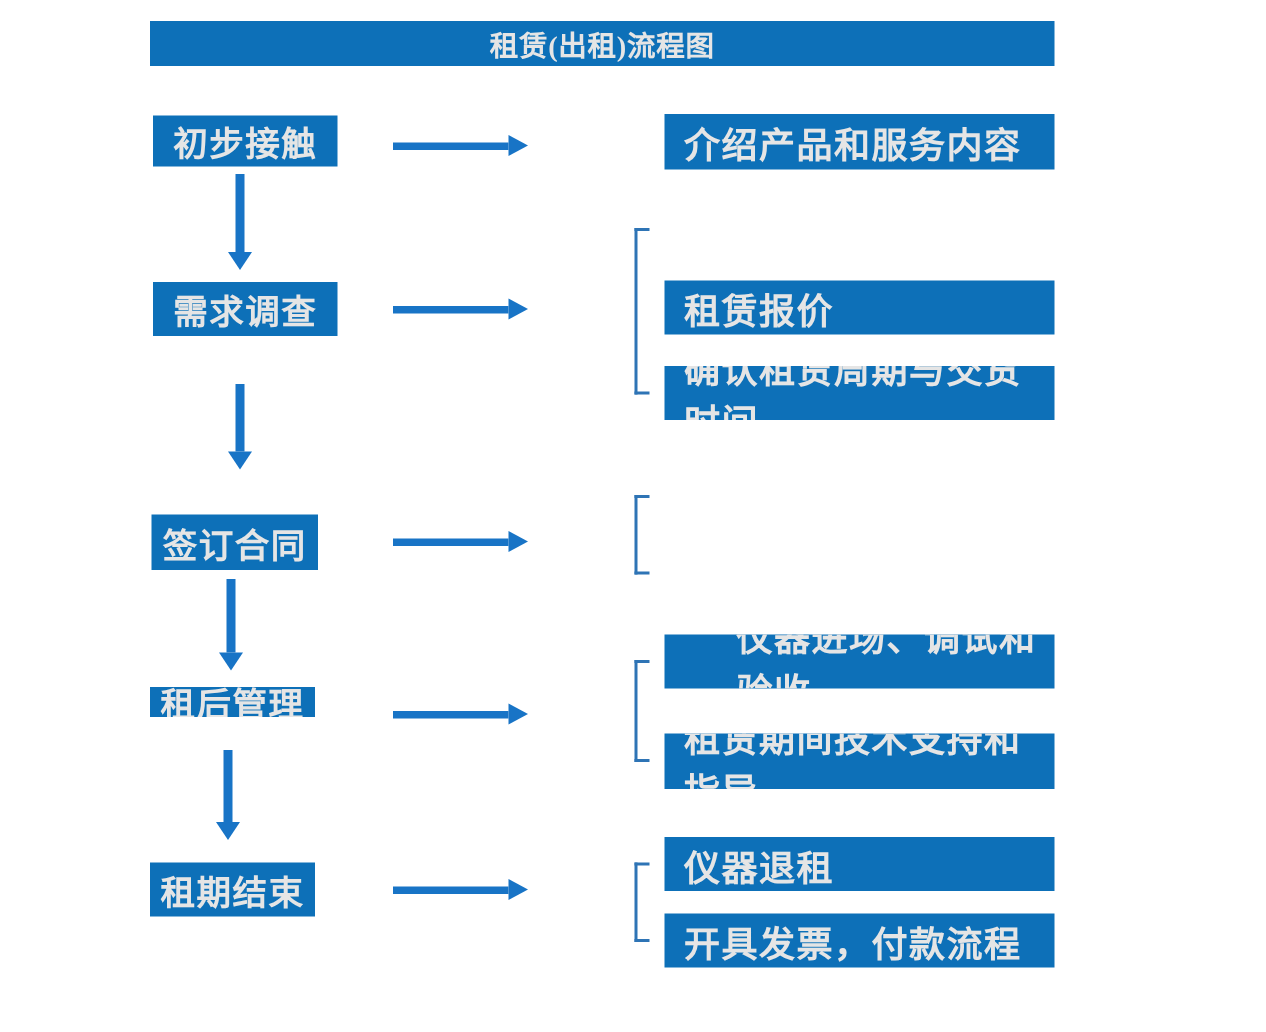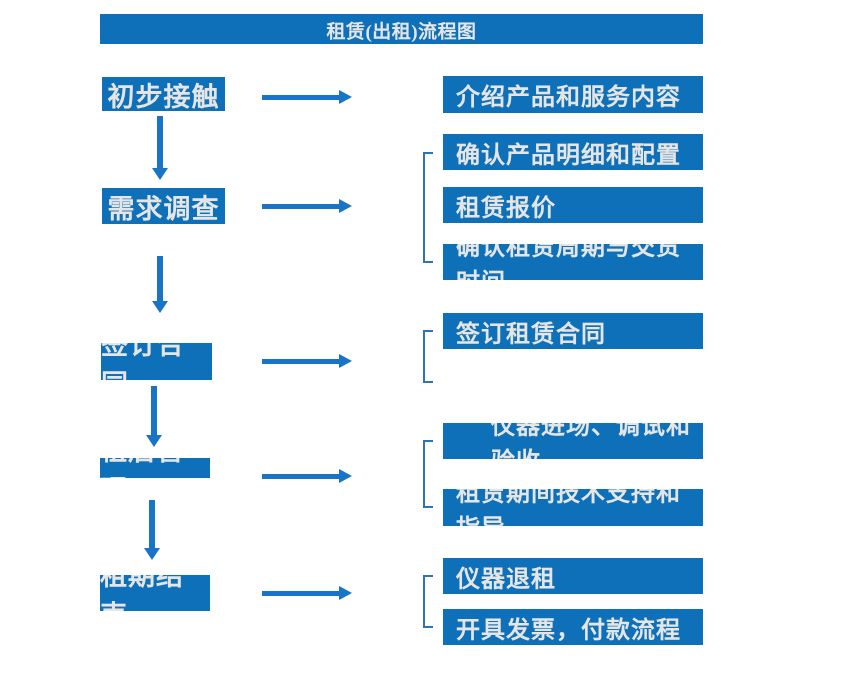--- a/index.html
+++ b/index.html
@@ -17,21 +17,21 @@
     font-weight: bold;
     display: flex;
     align-items: center;
     overflow: hidden;
     letter-spacing: 1px;
   }
   .title-bar {
     left: 100px; top: 14px; width: 603px; height: 30px;
     justify-content: center; font-size: 19px; letter-spacing: 0.5px;
   }
-  .stage-box { justify-content: center; font-size: 27px; font-family: Liberation Serif, serif; }
+  .stage-box { justify-content: center; font-size: 23px; font-family: Liberation Serif, serif; }
   .out-box { left: 443px; width: 260px; height: 36px; padding-left: 13px; font-size: 24px; }
 
   
   .s1 { left: 102px; top: 77px;  width: 123px; height: 34px; }
   .s2 { left: 102px; top: 188px; width: 123px; height: 36px; }
   .s3 { left: 101px; top: 343px; width: 111px; height: 37px; }
   .s4 { left: 100px; top: 458px; width: 110px; height: 20px; }
   .s5 { left: 100px; top: 575px; width: 110px; height: 36px; }
 
   
@@ -114,36 +114,34 @@
       <div class="shaft"></div>
       <div class="head"></div>
     </div>
 
   <div class="box stage-box s2">需求调查</div>
   <div class="harrow h2">
       <div class="shaft"></div>
       <div class="head"></div>
     </div>
   <div class="bracket b2"></div>
-  <div class="box out-box r2a">确认产品明细和配置</div>
   <div class="box out-box r2b">租赁报价</div>
   <div class="box out-box r2c">确认租赁周期与交货时间</div>
 
   <div class="varrow v2">
       <div class="shaft"></div>
       <div class="head"></div>
     </div>
 
   <div class="box stage-box s3">签订合同</div>
   <div class="harrow h3">
       <div class="shaft"></div>
       <div class="head"></div>
     </div>
   <div class="bracket b3"></div>
-  <div class="box out-box r3a">签订租赁合同</div>
 
   <div class="varrow v3">
       <div class="shaft"></div>
       <div class="head"></div>
     </div>
 
   <div class="box stage-box s4">租后管理</div>
   <div class="harrow h4">
       <div class="shaft"></div>
       <div class="head"></div>

